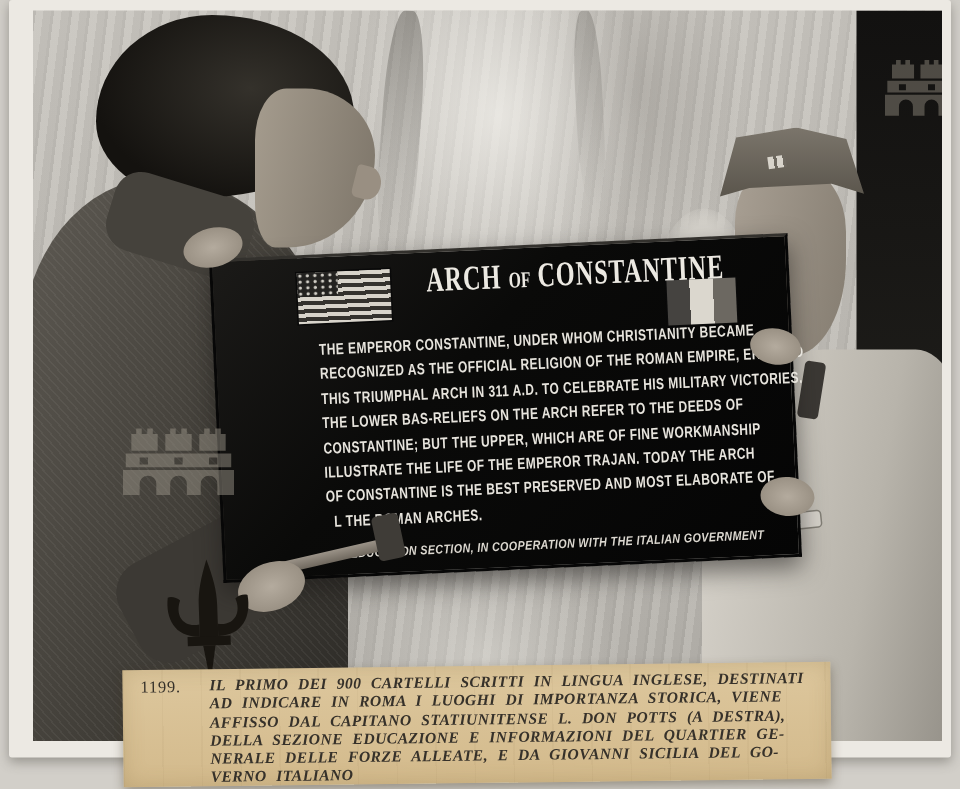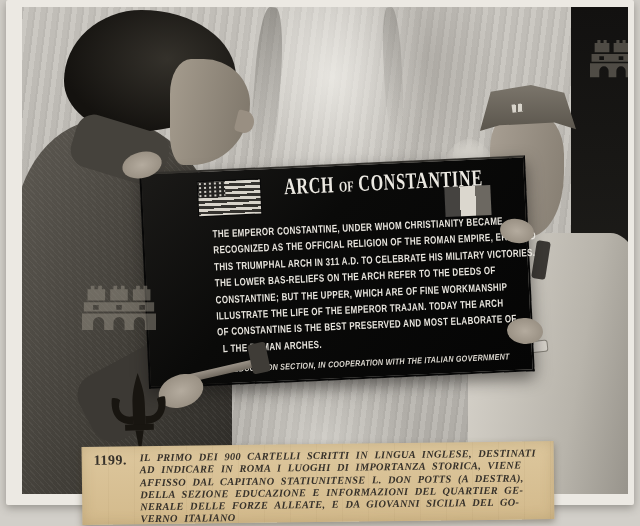--- a/index.html
+++ b/index.html
@@ -91,21 +91,21 @@
   .wm{pointer-events:none;}
 
   
   .caption{left:82px;top:444px;width:472px;height:78px;transform:rotate(-.7deg);
     background:linear-gradient(180deg,#ddc79d,#d3ba8c);
     box-shadow:0 3px 7px rgba(60,50,30,.4), inset 0 0 14px rgba(120,95,50,.22);}
   .caption::after{content:"";position:absolute;inset:0;
     background:repeating-linear-gradient(90deg, rgba(120,95,55,.05) 0 1px, rgba(0,0,0,0) 1px 26px);}
   .caption-inner{position:relative;display:flex;padding:6px 8px 0 12px;z-index:1;}
   .caption-number{width:46px;flex:0 0 46px;font-family:"Liberation Serif",serif;
-    font-weight:bold;font-size:14px;color:#36312a;letter-spacing:.5px;}
+    font-weight:normal;font-size:11px;color:#36312a;letter-spacing:.5px;}
   .cline{font-family:"Liberation Serif",serif;font-weight:bold;font-style:italic;
     font-size:10.4px;line-height:12.3px;color:#36312a;letter-spacing:.3px;
     word-spacing:3.5px;white-space:nowrap;}
 </style>
 </head>
 <body>
 
 <div class="abs print">
   <div class="abs photo">
 

